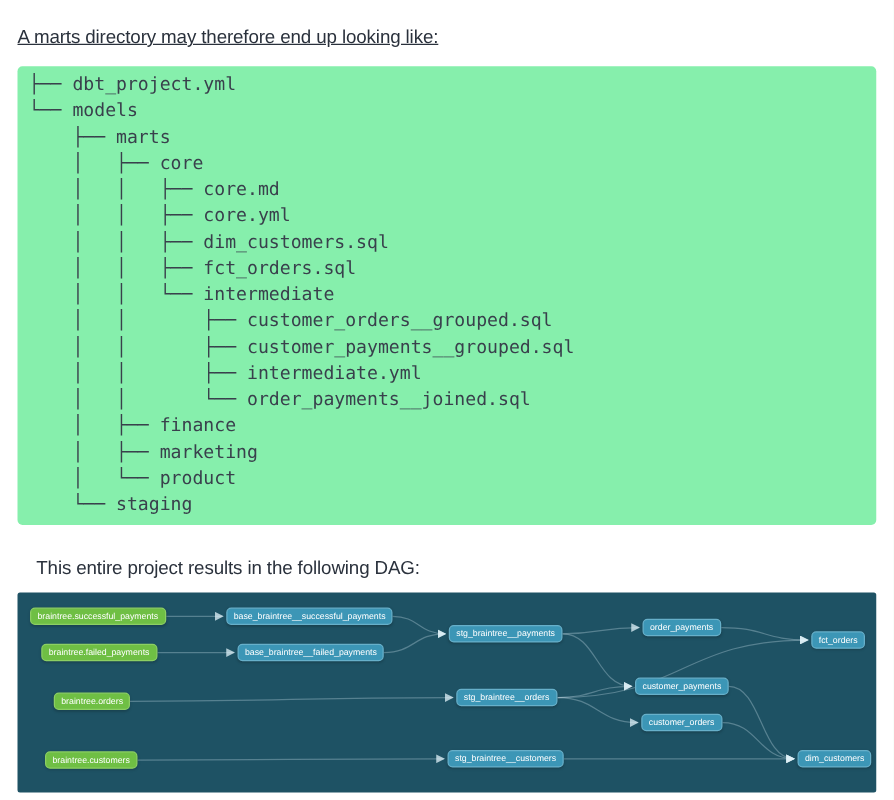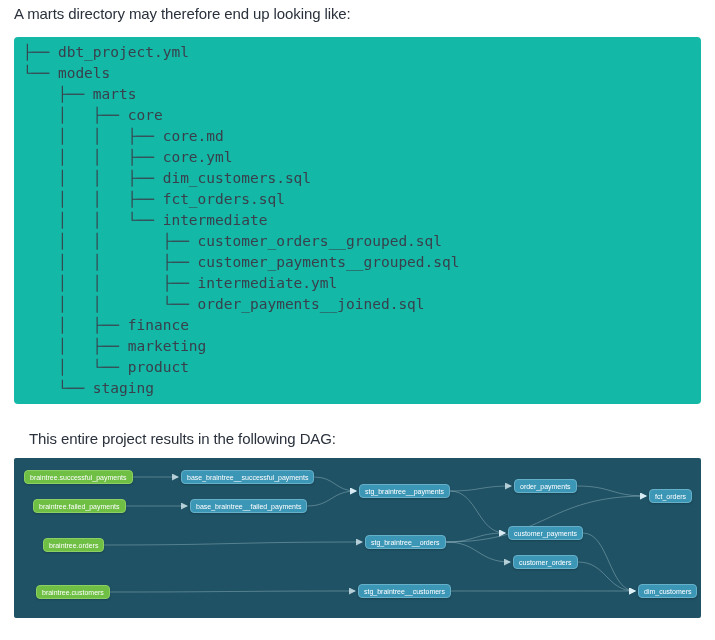--- a/index.html
+++ b/index.html
@@ -17,27 +17,28 @@
   .page {
     padding: 0 14px;
   }
   .para {
     font-size: 15px;
     line-height: 21px;
     margin: 0;
     letter-spacing: -0.1px;
   }
   .para.intro {
-    margin: 3px 0 13px;
+    margin: 19px 0 13px;
+    text-decoration: underline;
   }
   .para.dag-intro {
     margin: 24px 15px 9px;
   }
   .code-block {
-    background: #14b8a6;
+    background: #86efac;
     border-radius: 4px;
     margin: 0;
     padding: 5px 9px;
     font-family: "DejaVu Sans Mono", "Liberation Mono", monospace;
     font-size: 14.5px;
     line-height: 21px;
     color: #39404c;
     white-space: pre;
     overflow: hidden;
   }

